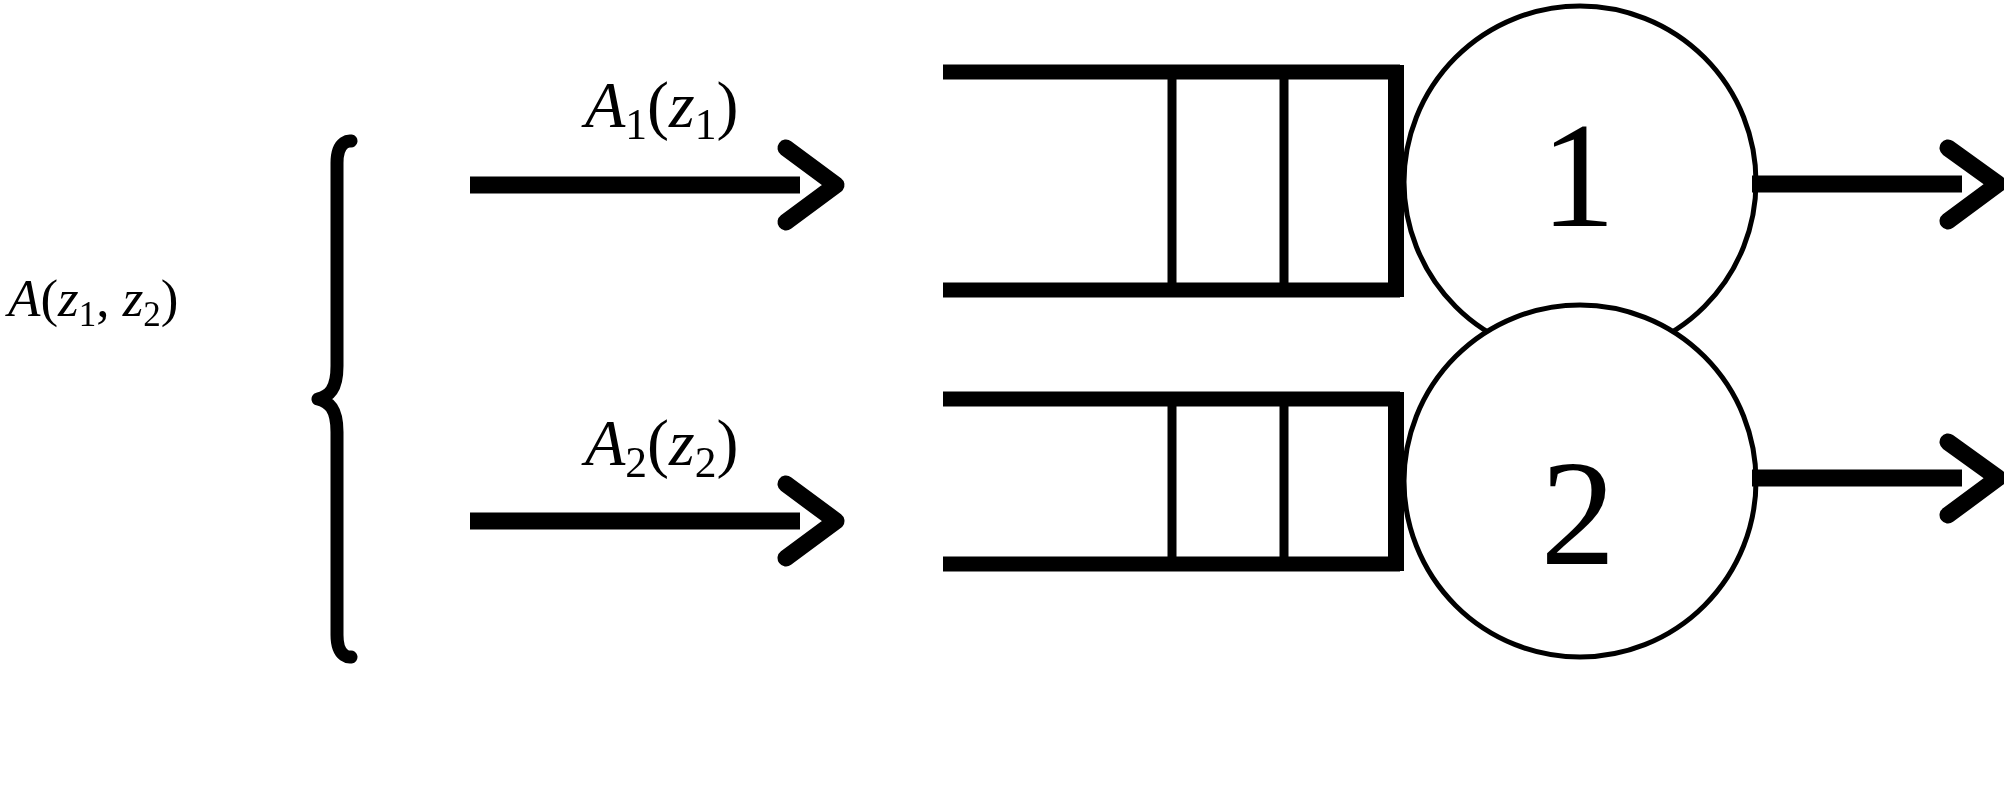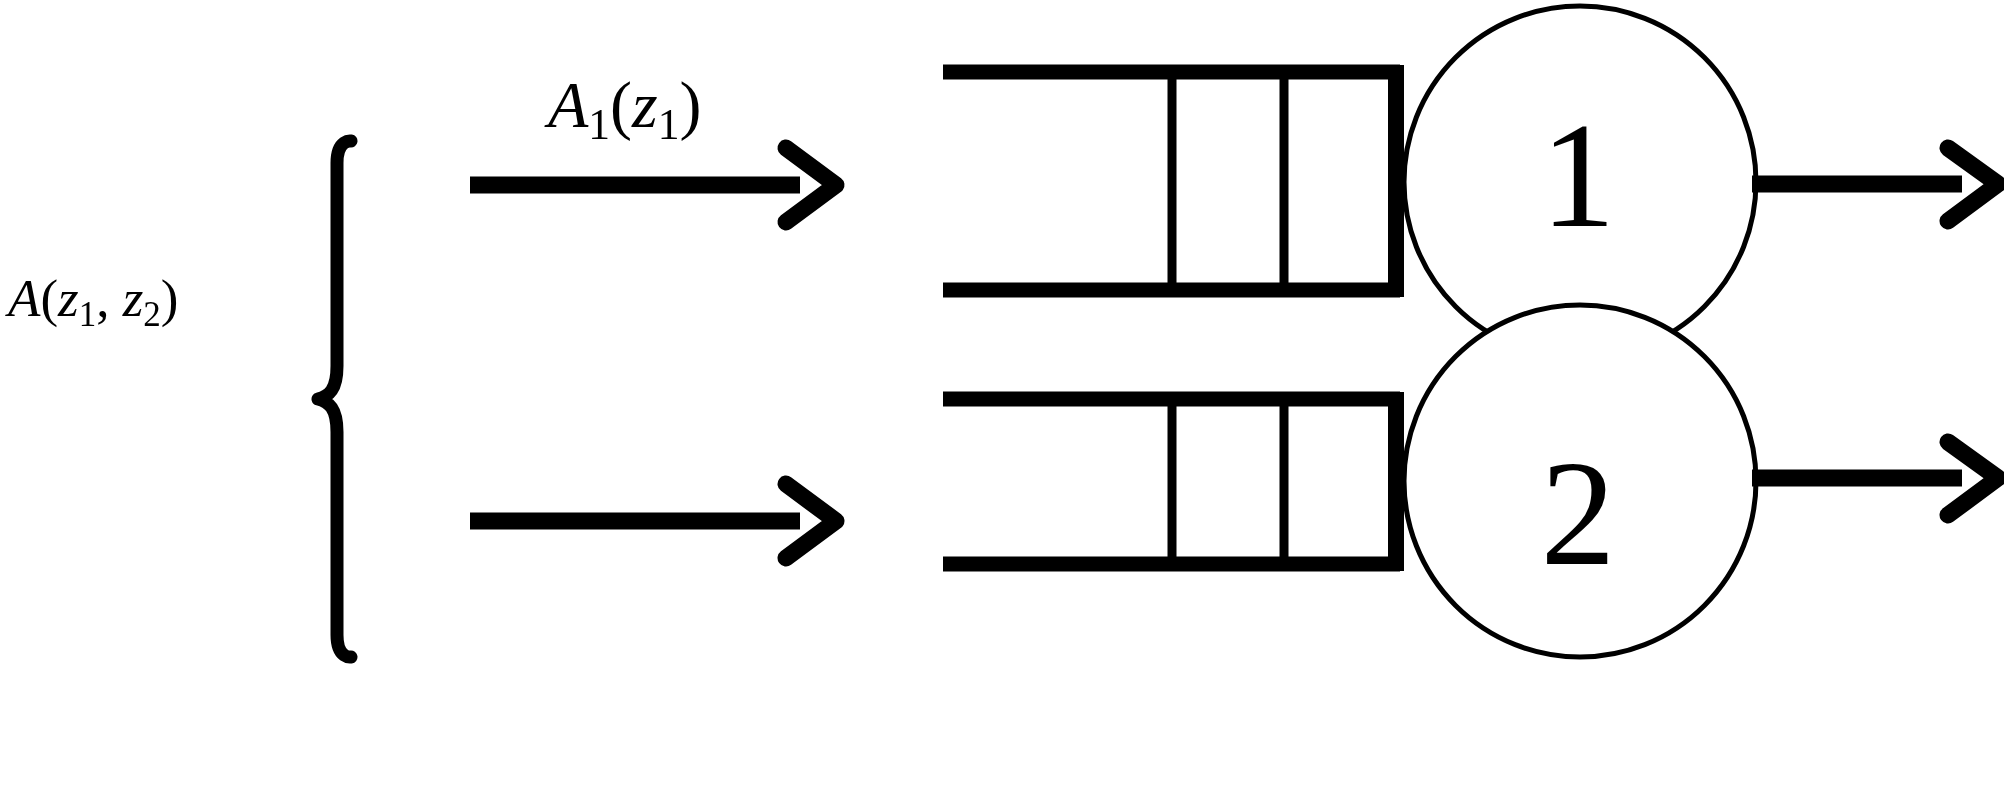--- a/index.html
+++ b/index.html
@@ -48,20 +48,21 @@
   }
   
   #group-label {
     left: 8px;
     top: 272px;
     font-size: 53px;
   }
   
   .arrival-label {
     font-size: 66px;
+    margin-left: 37px;
   }
   #arrival-label-1 {
     left: 548px;
     top: 72px;
   }
   #arrival-label-2 {
     left: 548px;
     top: 410px;
   }
   
@@ -143,17 +144,20 @@
   </svg>
 
   <div class="math" id="group-label">
     <span class="it">A</span><span class="up">(</span><span class="it">z</span><span class="sub">1</span><span class="up">, </span><span class="it">z</span><span class="sub">2</span><span class="up">)</span>
   </div>
 
   <div class="math arrival-label" id="arrival-label-1">
     <span class="it">A</span><span class="sub">1</span><span class="up">(</span><span class="it">z</span><span class="sub">1</span><span class="up">)</span>
   </div>
 
+  <div class="math arrival-label" id="arrival-label-2">
+    <span class="it">A</span><span class="sub">2</span><span class="up">(</span><span class="it">z</span><span class="sub">2</span><span class="up">)</span>
+  </div>
 
   <div class="math server-numeral" id="server-numeral-1">1</div>
   <div class="math server-numeral" id="server-numeral-2">2</div>
 
 </div>
 
 </body></html>

